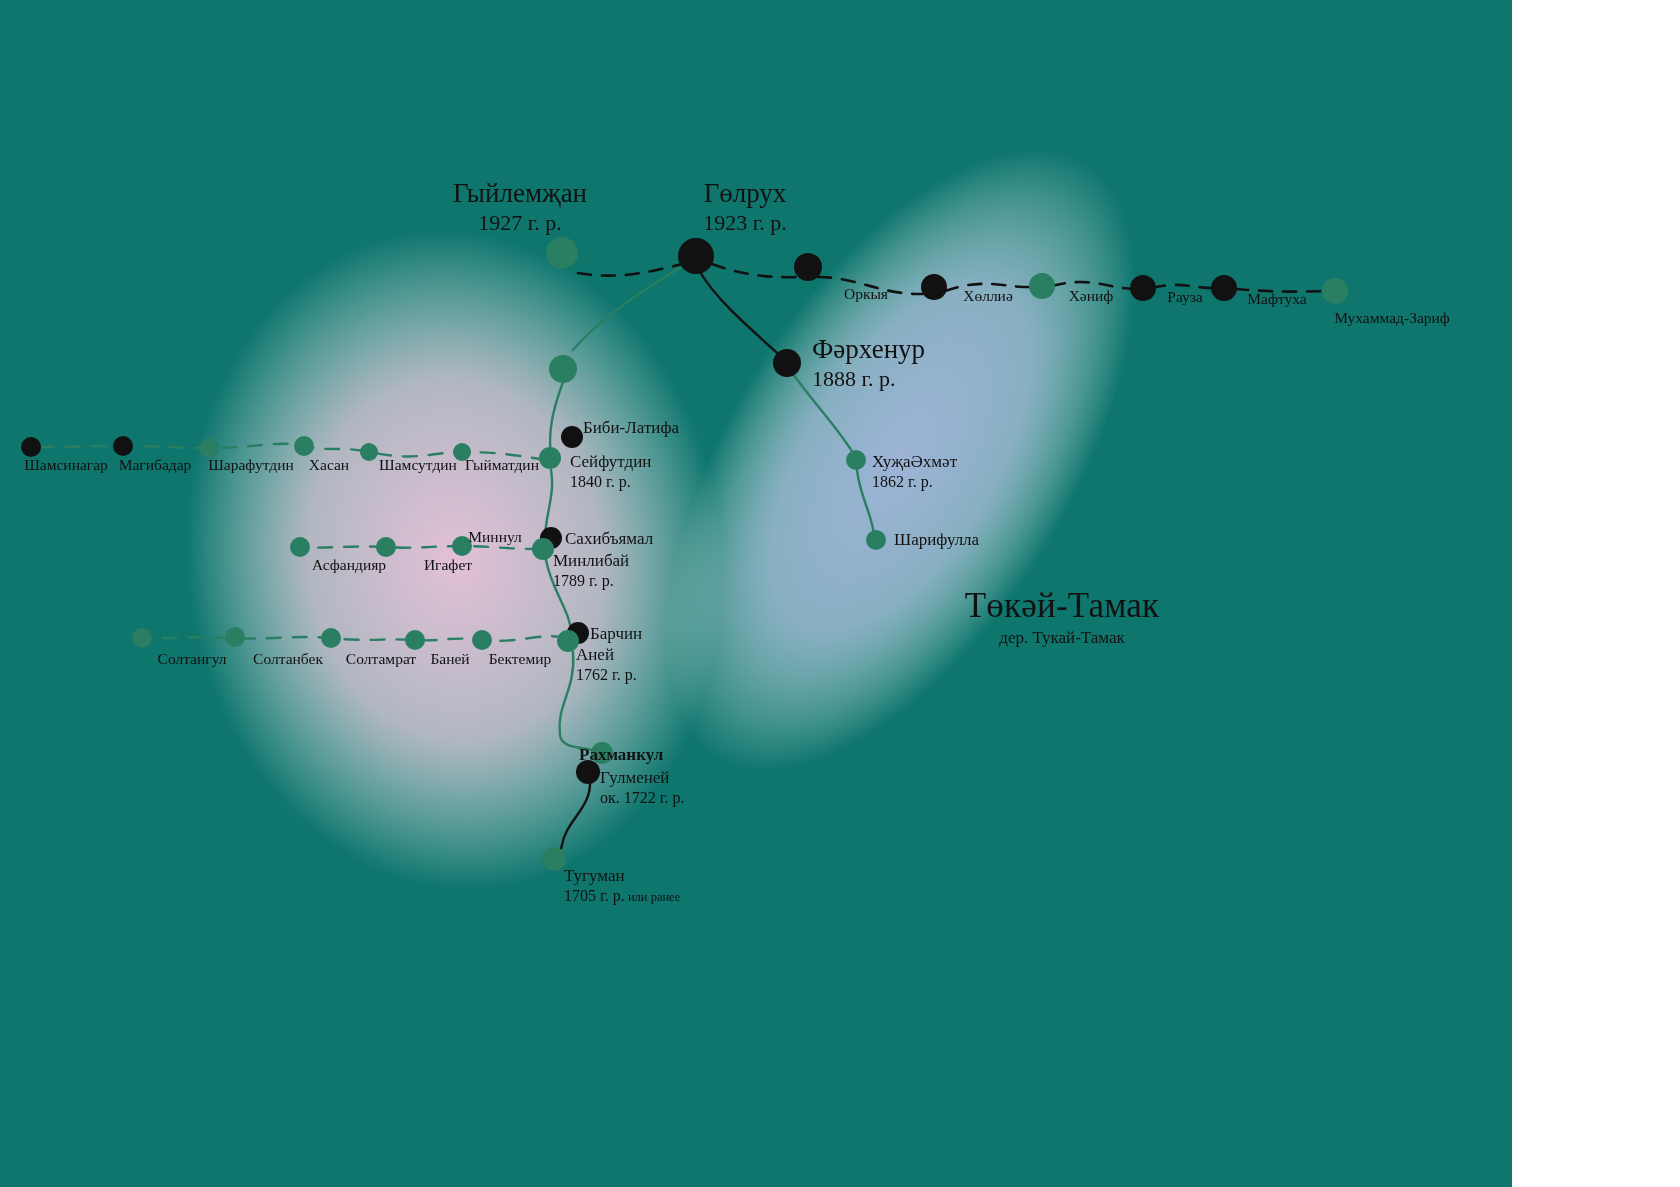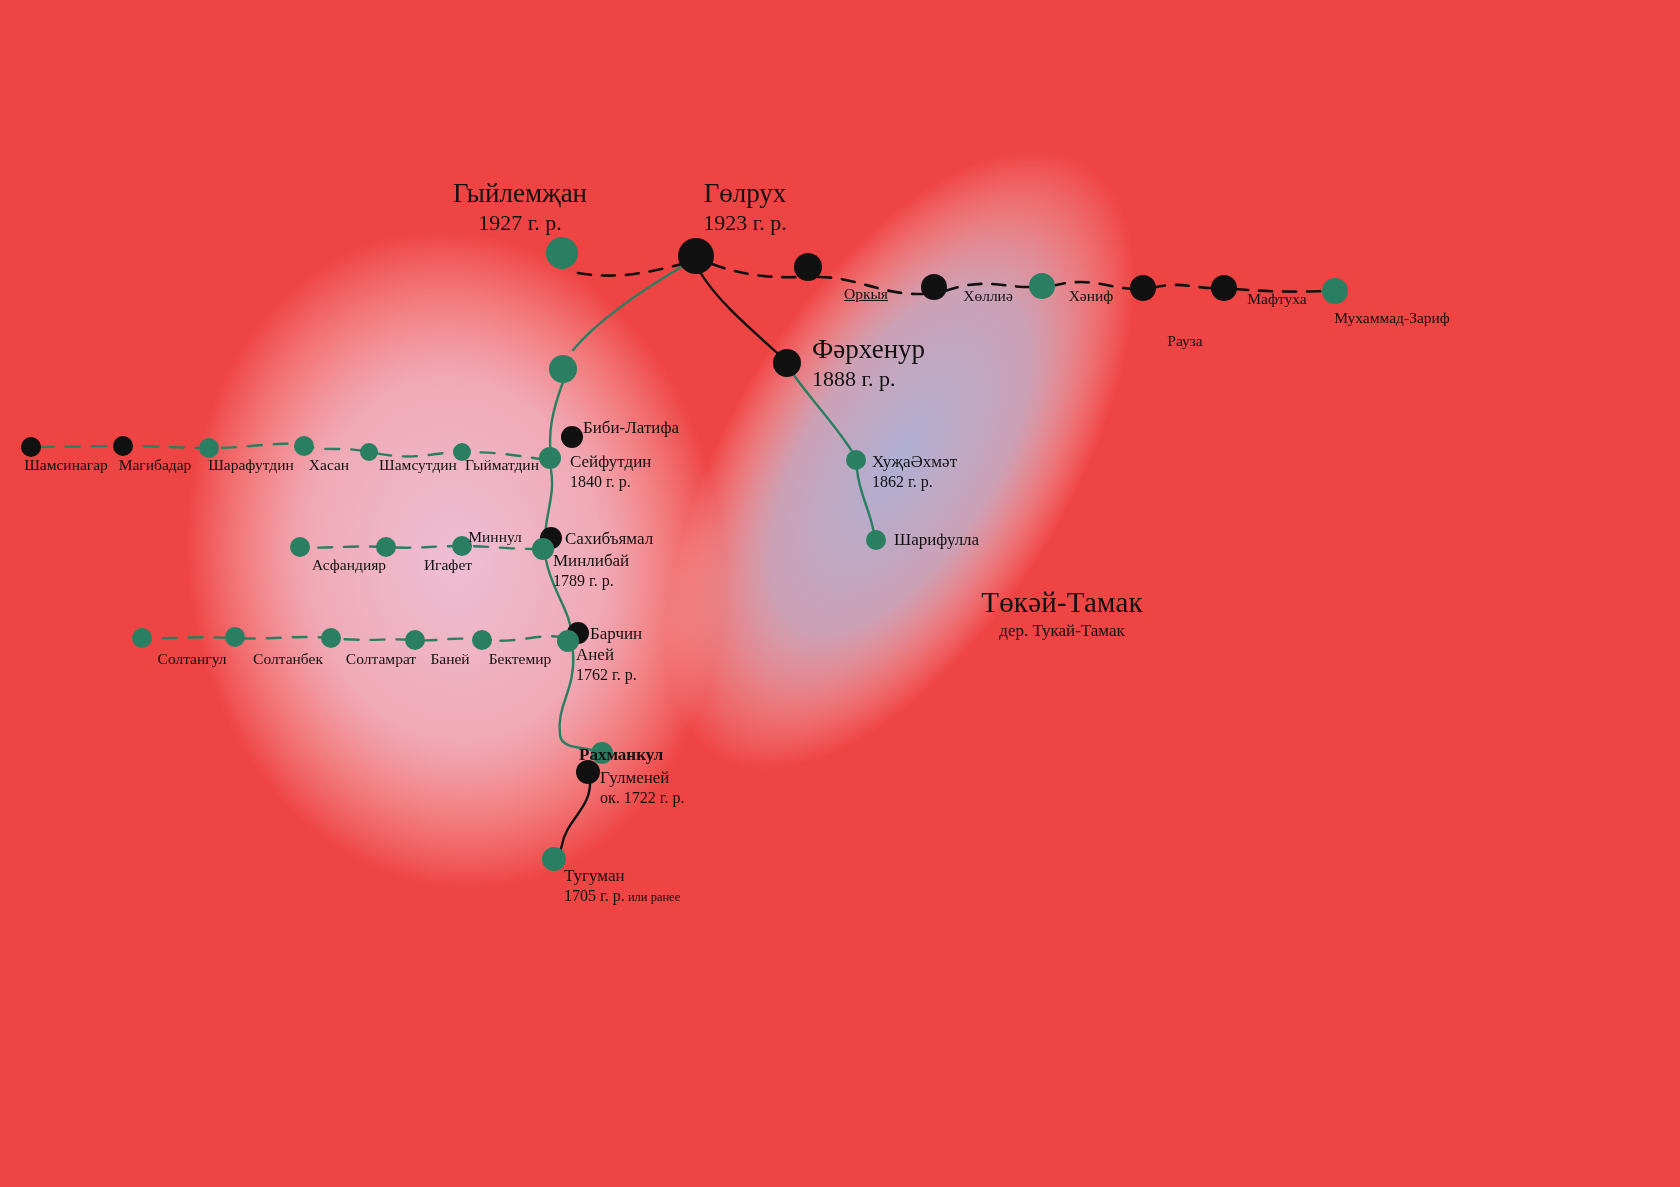--- a/index.html
+++ b/index.html
@@ -4,24 +4,24 @@
 <title>Family Tree Diagram</title>
 <style>
   html,body{margin:0;padding:0;background:#ffffff;}
   body{
     font-family:"Liberation Serif","DejaVu Serif",serif;
     color:#111111;
     -webkit-font-smoothing:antialiased;
   }
   #stage{
     position:relative;
-    width:1680px;
+    width:1512px;
     height:1187px;
     overflow:hidden;
-    background:#ef4444;
+    background:#0f766e;
   }
   #stage svg.layer{
     position:absolute;
     left:0; top:0;
     width:1680px;
     height:1187px;
     pointer-events:none;
   }
   .lbl{
     position:absolute;
@@ -31,21 +31,21 @@
   
   .lbl-sm{ font-size:15.5px; }
   
   .lbl-md{ font-size:17px; }
   .lbl-md .yr{ font-size:16px; }
   
   .lbl-lg{ font-size:27px; text-align:center; }
   .lbl-lg .yr{ font-size:22px; display:block; }
   
   .lbl-region{ text-align:center; }
-  .lbl-region .rt{ font-size:29px; display:block; letter-spacing:.2px;}
+  .lbl-region .rt{ font-size:35px; display:block; letter-spacing:.2px;}
   .lbl-region .rs{ font-size:17px; display:block; margin-top:2px;}
   .tiny{ font-size:12.5px; }
   .anchor-r{ transform:translate(-100%,0); }
   .anchor-c{ transform:translate(-50%,0); }
 </style>
 </head>
 <body>
 
 <div id="stage">
 
@@ -168,24 +168,24 @@
     <span>Гөлрух</span>
     <span class="yr">1923 г. р.</span>
   </div>
 
 
   <div class="lbl lbl-lg" style="left:812px; top:334px; text-align:left;">
     <span>Фәрхенур</span>
     <span class="yr">1888 г. р.</span>
   </div>
 
-  <div class="lbl lbl-sm anchor-c" style="left:866px; top:285px;text-decoration:underline;">Оркыя</div>
+  <div class="lbl lbl-sm anchor-c" style="left:866px; top:285px;">Оркыя</div>
   <div class="lbl lbl-sm anchor-c" style="left:988px; top:287px;">Хөллиә</div>
   <div class="lbl lbl-sm anchor-c" style="left:1091px; top:287px;">Хәниф</div>
-  <div class="lbl lbl-sm anchor-c" style="left:1185px; top:288px;margin-top:44px;">Рауза</div>
+  <div class="lbl lbl-sm anchor-c" style="left:1185px; top:288px;">Рауза</div>
   <div class="lbl lbl-sm anchor-c" style="left:1277px; top:290px;">Мафтуха</div>
   <div class="lbl lbl-sm anchor-c" style="left:1392px; top:309px;">Мухаммад-Зариф</div>
 
   <div class="lbl lbl-sm anchor-c" style="left:66px; top:456px;">Шамсинагар</div>
   <div class="lbl lbl-sm anchor-c" style="left:155px; top:456px;">Магибадар</div>
   <div class="lbl lbl-sm anchor-c" style="left:251px; top:456px;">Шарафутдин</div>
   <div class="lbl lbl-sm anchor-c" style="left:329px; top:456px;">Хасан</div>
   <div class="lbl lbl-sm anchor-c" style="left:418px; top:456px;">Шамсутдин</div>
   <div class="lbl lbl-sm anchor-c" style="left:502px; top:456px;">Гыйматдин</div>
 

